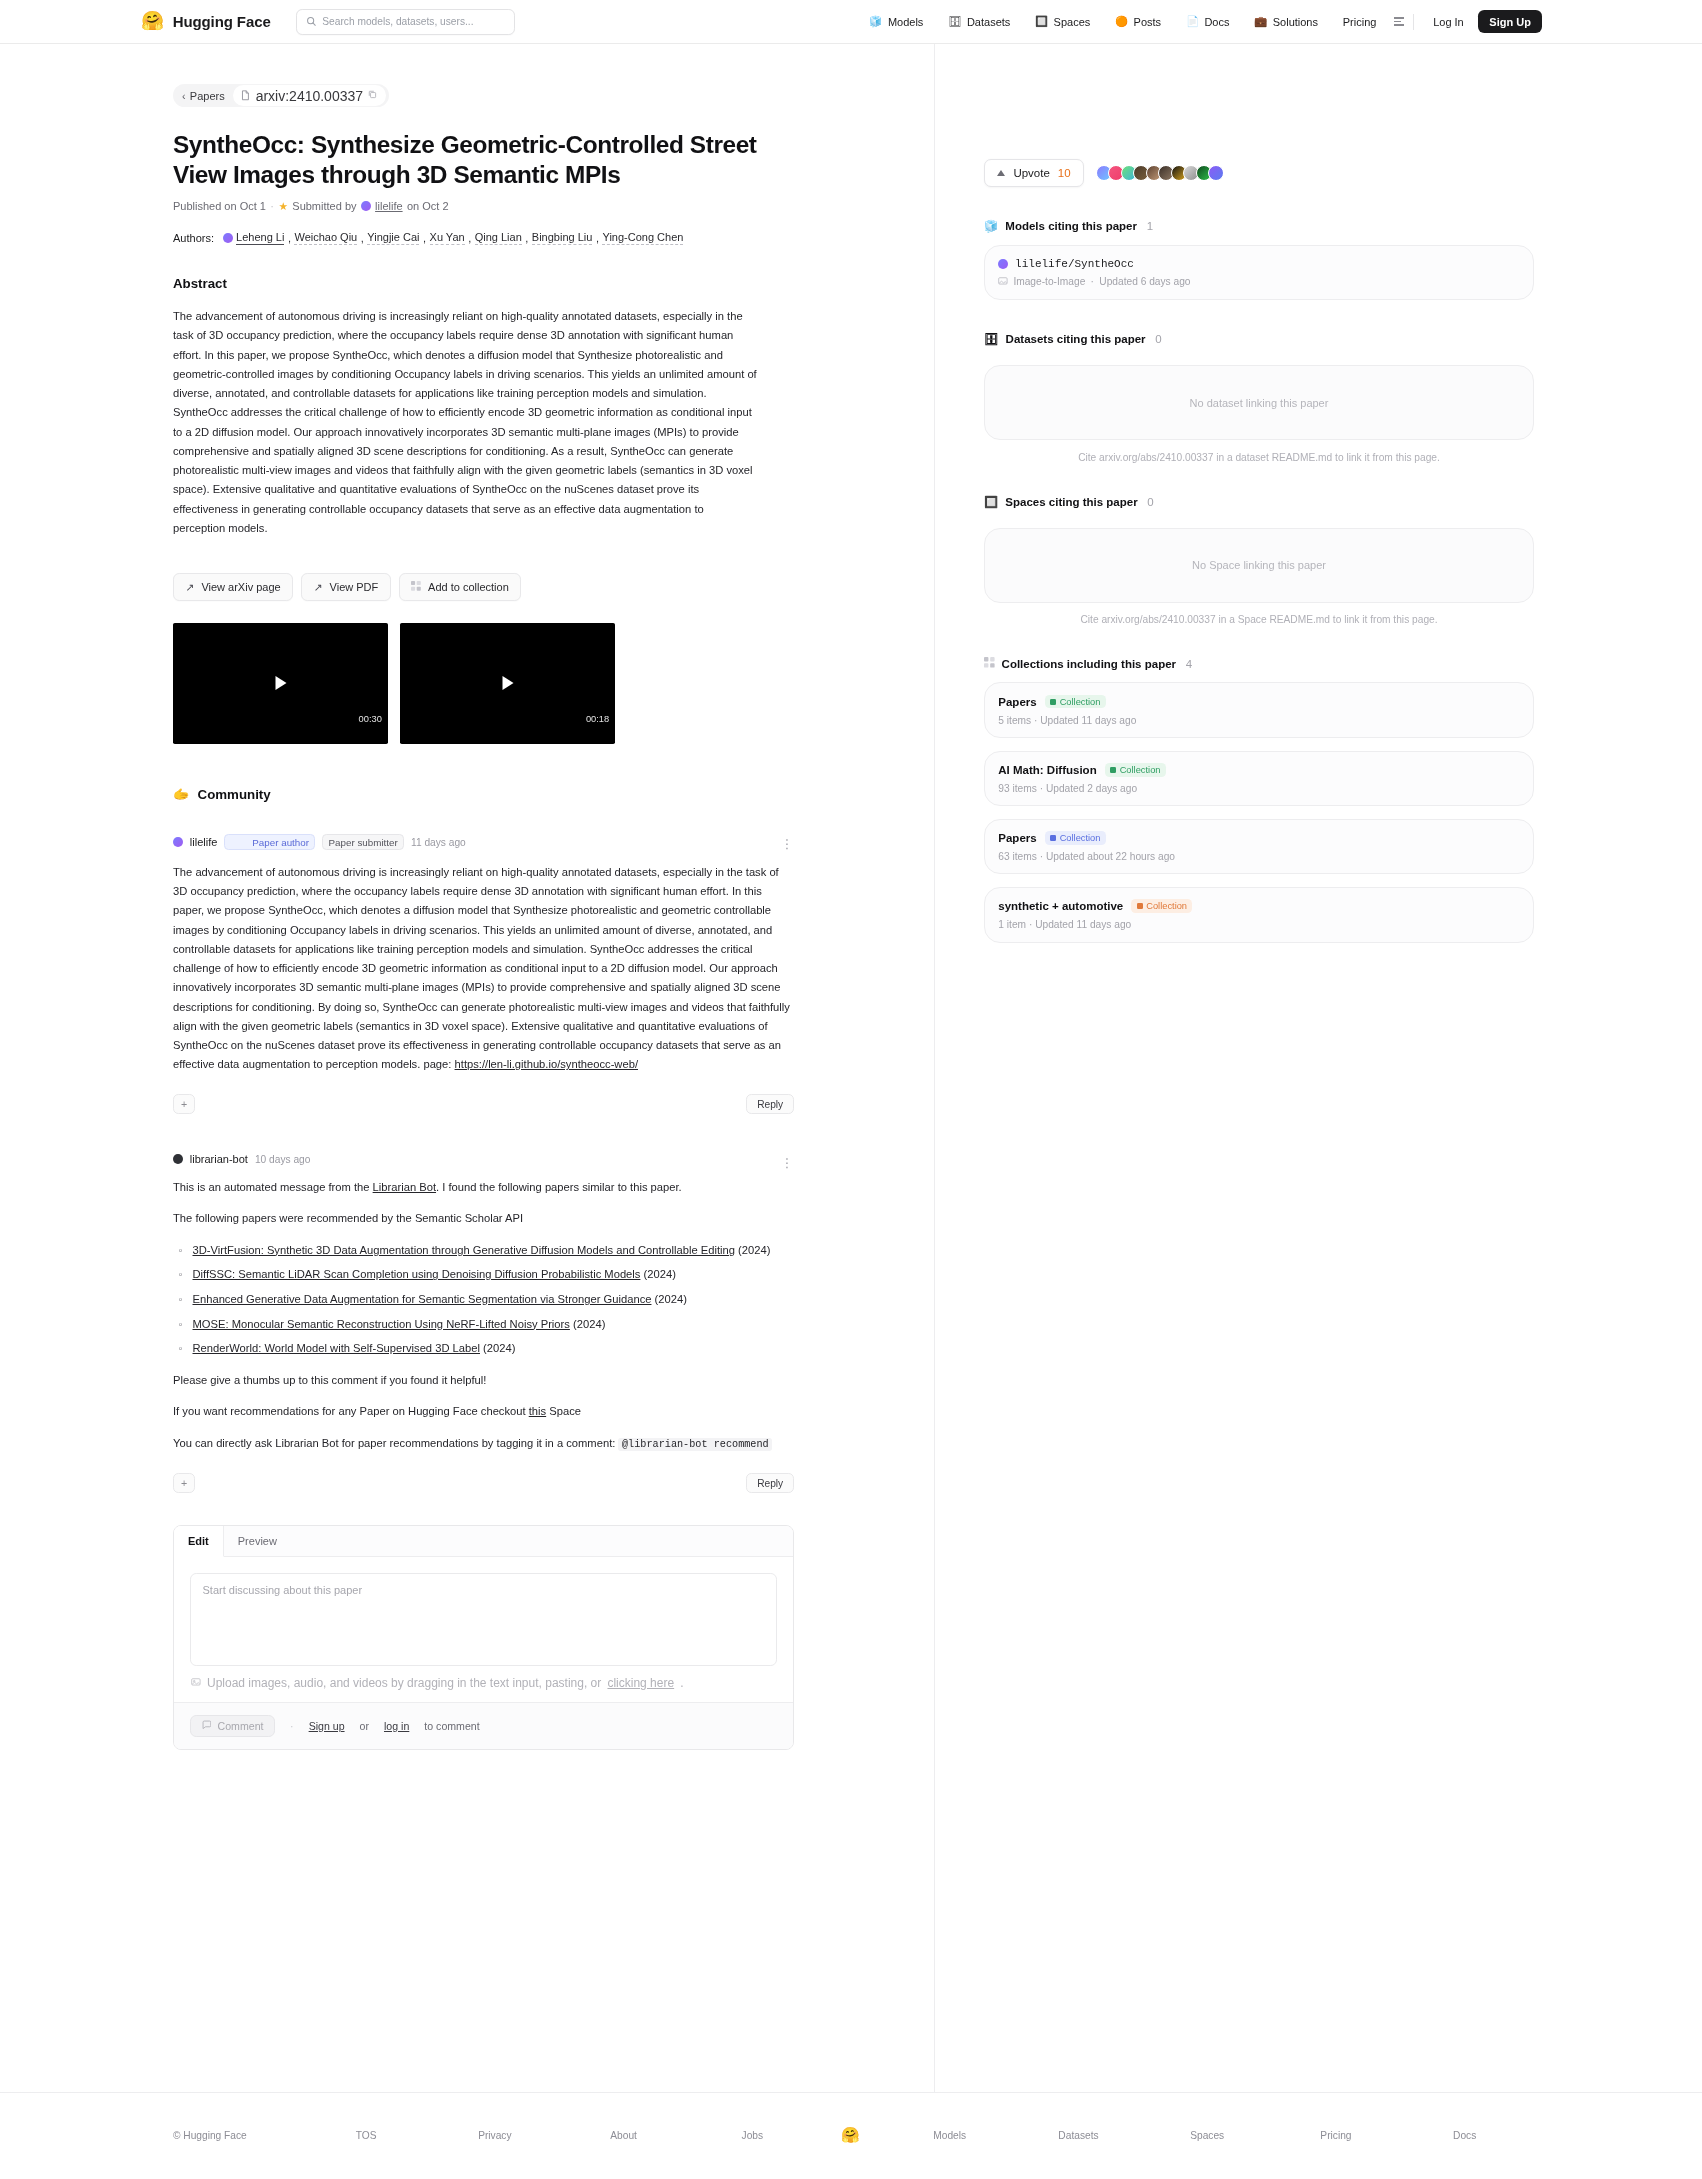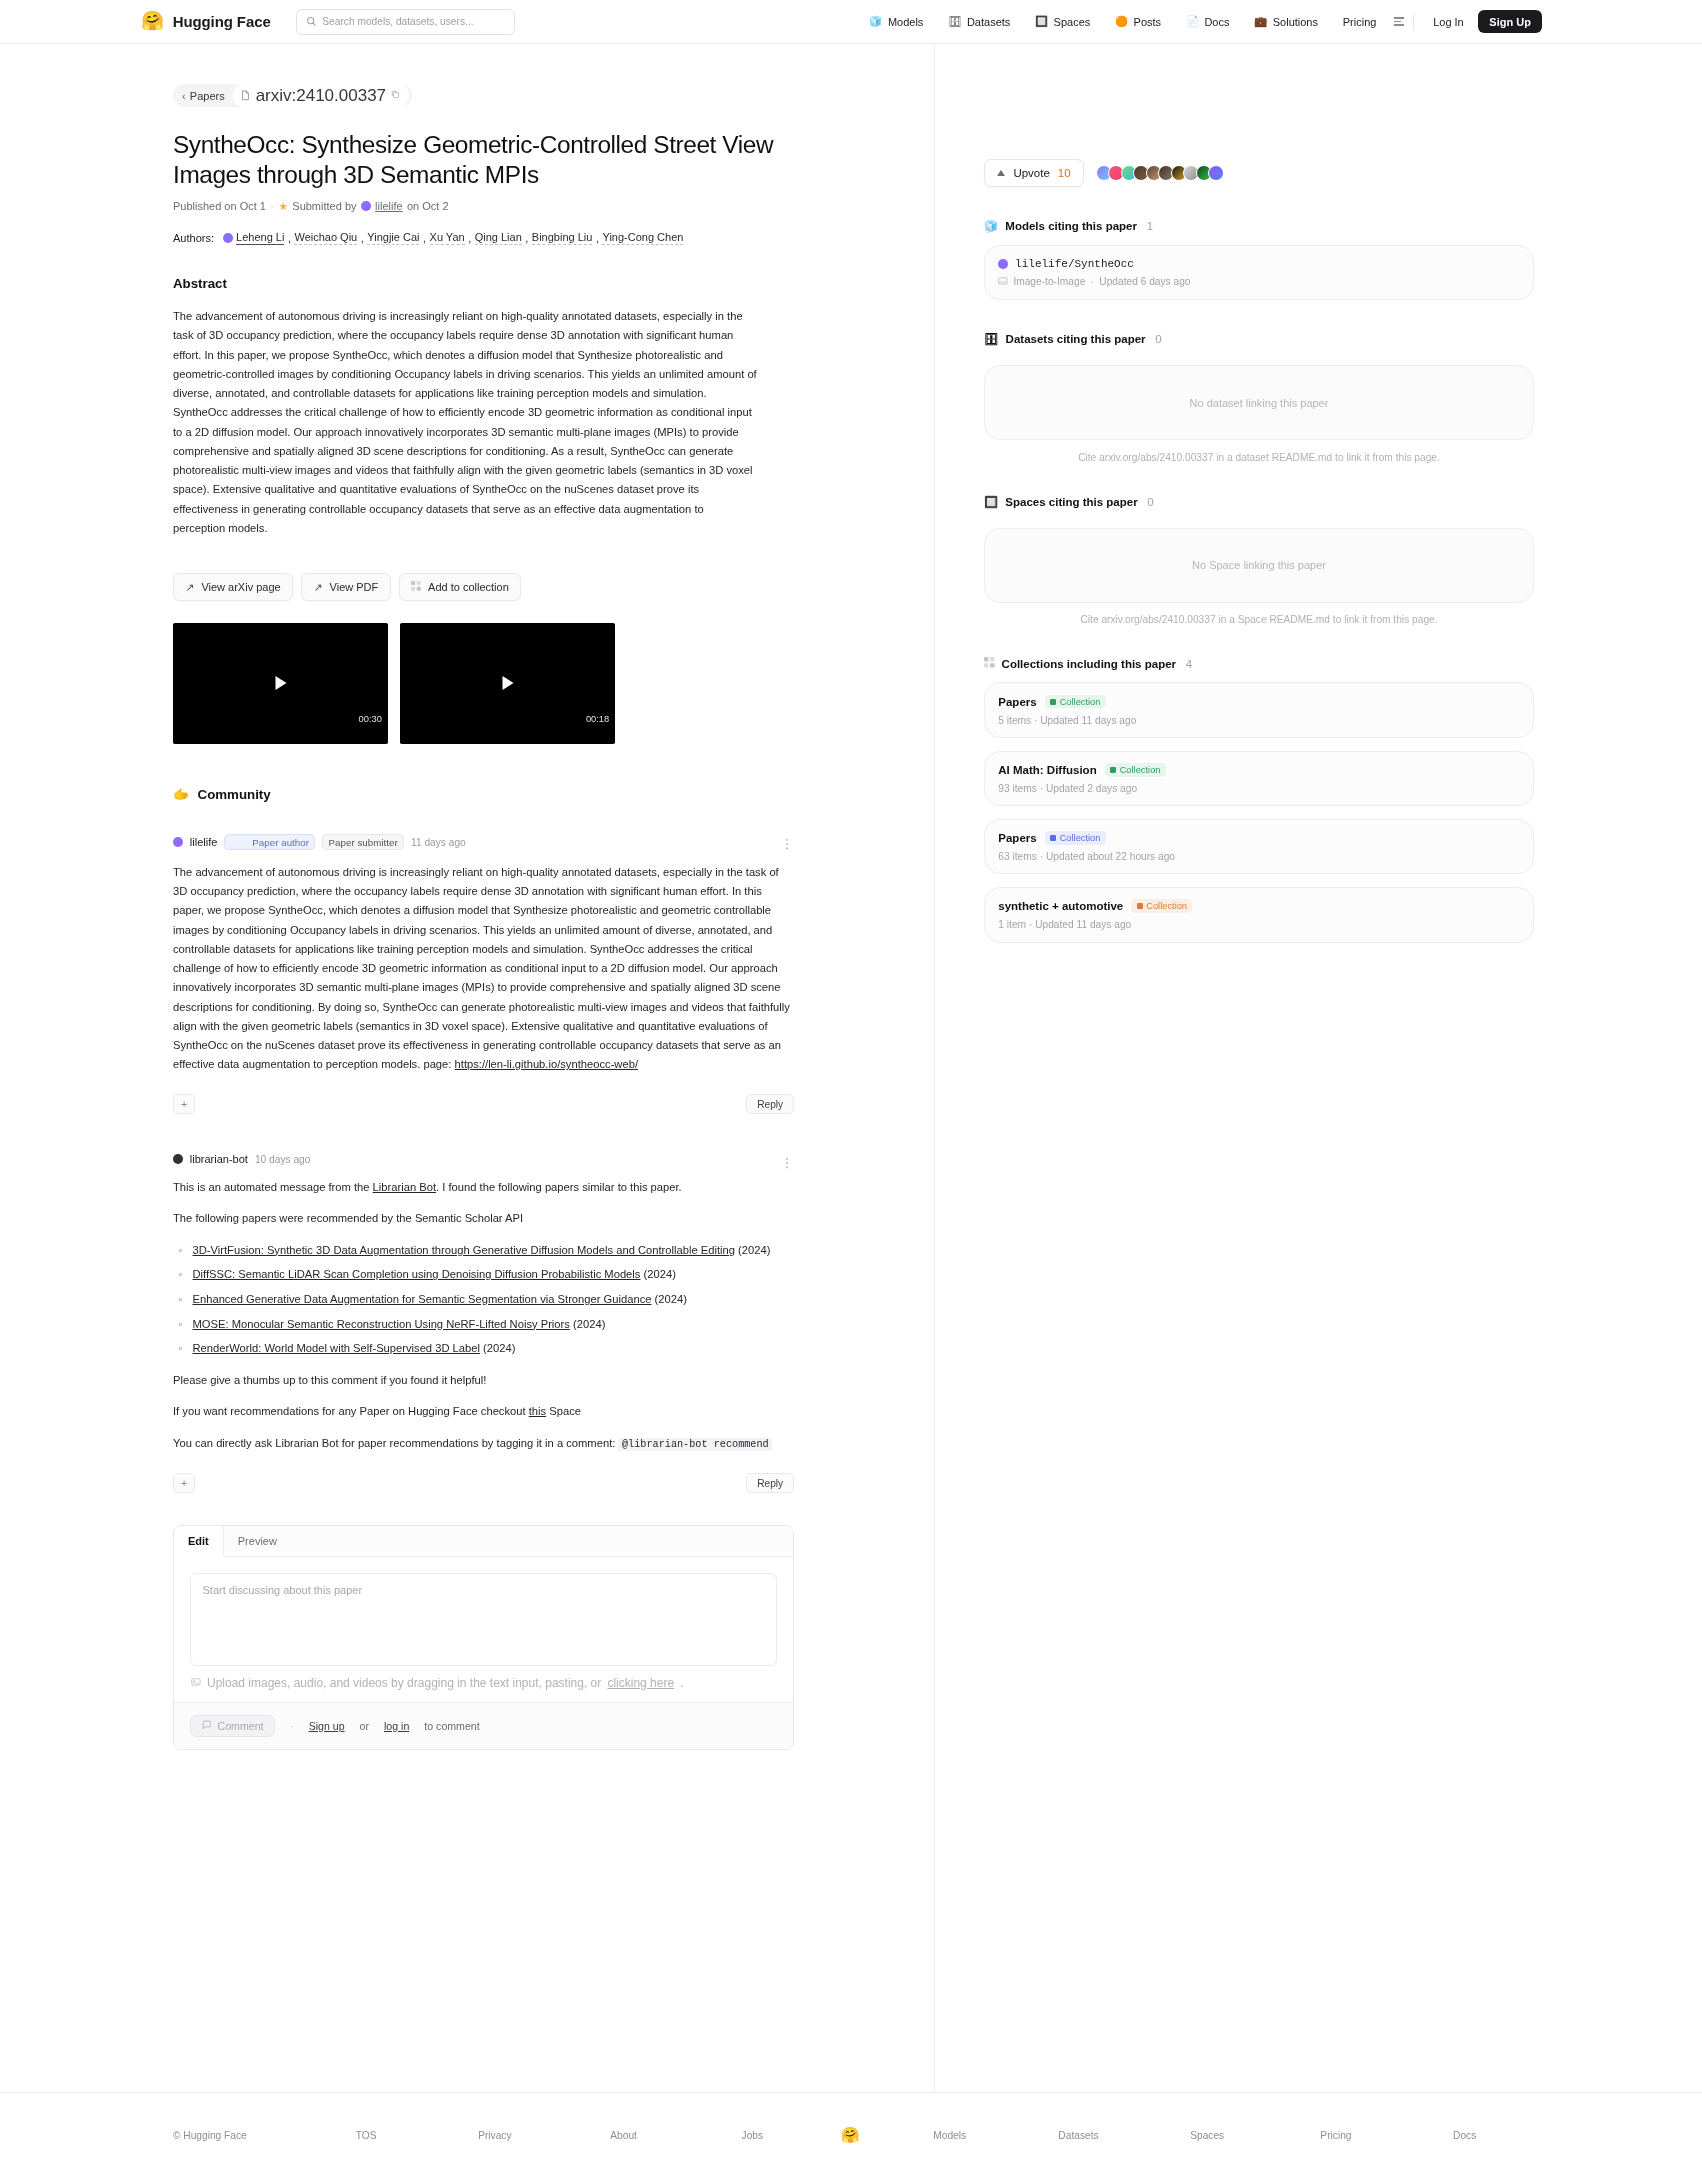--- a/index.html
+++ b/index.html
@@ -92,30 +92,30 @@
     padding: 0 2.7px 0 8.9px;
     gap: 4.4px;
     font-size: 11px;
     color: #38383c;
   }
   .crumb .chev { color: #5c5c63; font-size: 10.6px; }
   .crumb .pill {
     display: inline-flex; align-items: center; gap: 5.3px;
     background: #fff; border-radius: 17.7px;
     padding: 2.7px 8.9px; margin-left: 3.5px;
-    font-size: 17px;
+    font-size: 14px;
   }
   .crumb .copy { color: #9a9aa2; font-size: 9.8px; }
 
   
   h1.title {
     margin-top: 23px;
     font-size: 24.4px;
     line-height: 1.21;
-    font-weight: normal;
+    font-weight: bold;
     letter-spacing: -0.4px;
     max-width: 603px;
     color: #111114;
   }
   .meta-line {
     margin-top: 10.6px;
     font-size: 11px;
     color: #6b6b73;
     display: flex; align-items: center; gap: 4.4px;
   }

